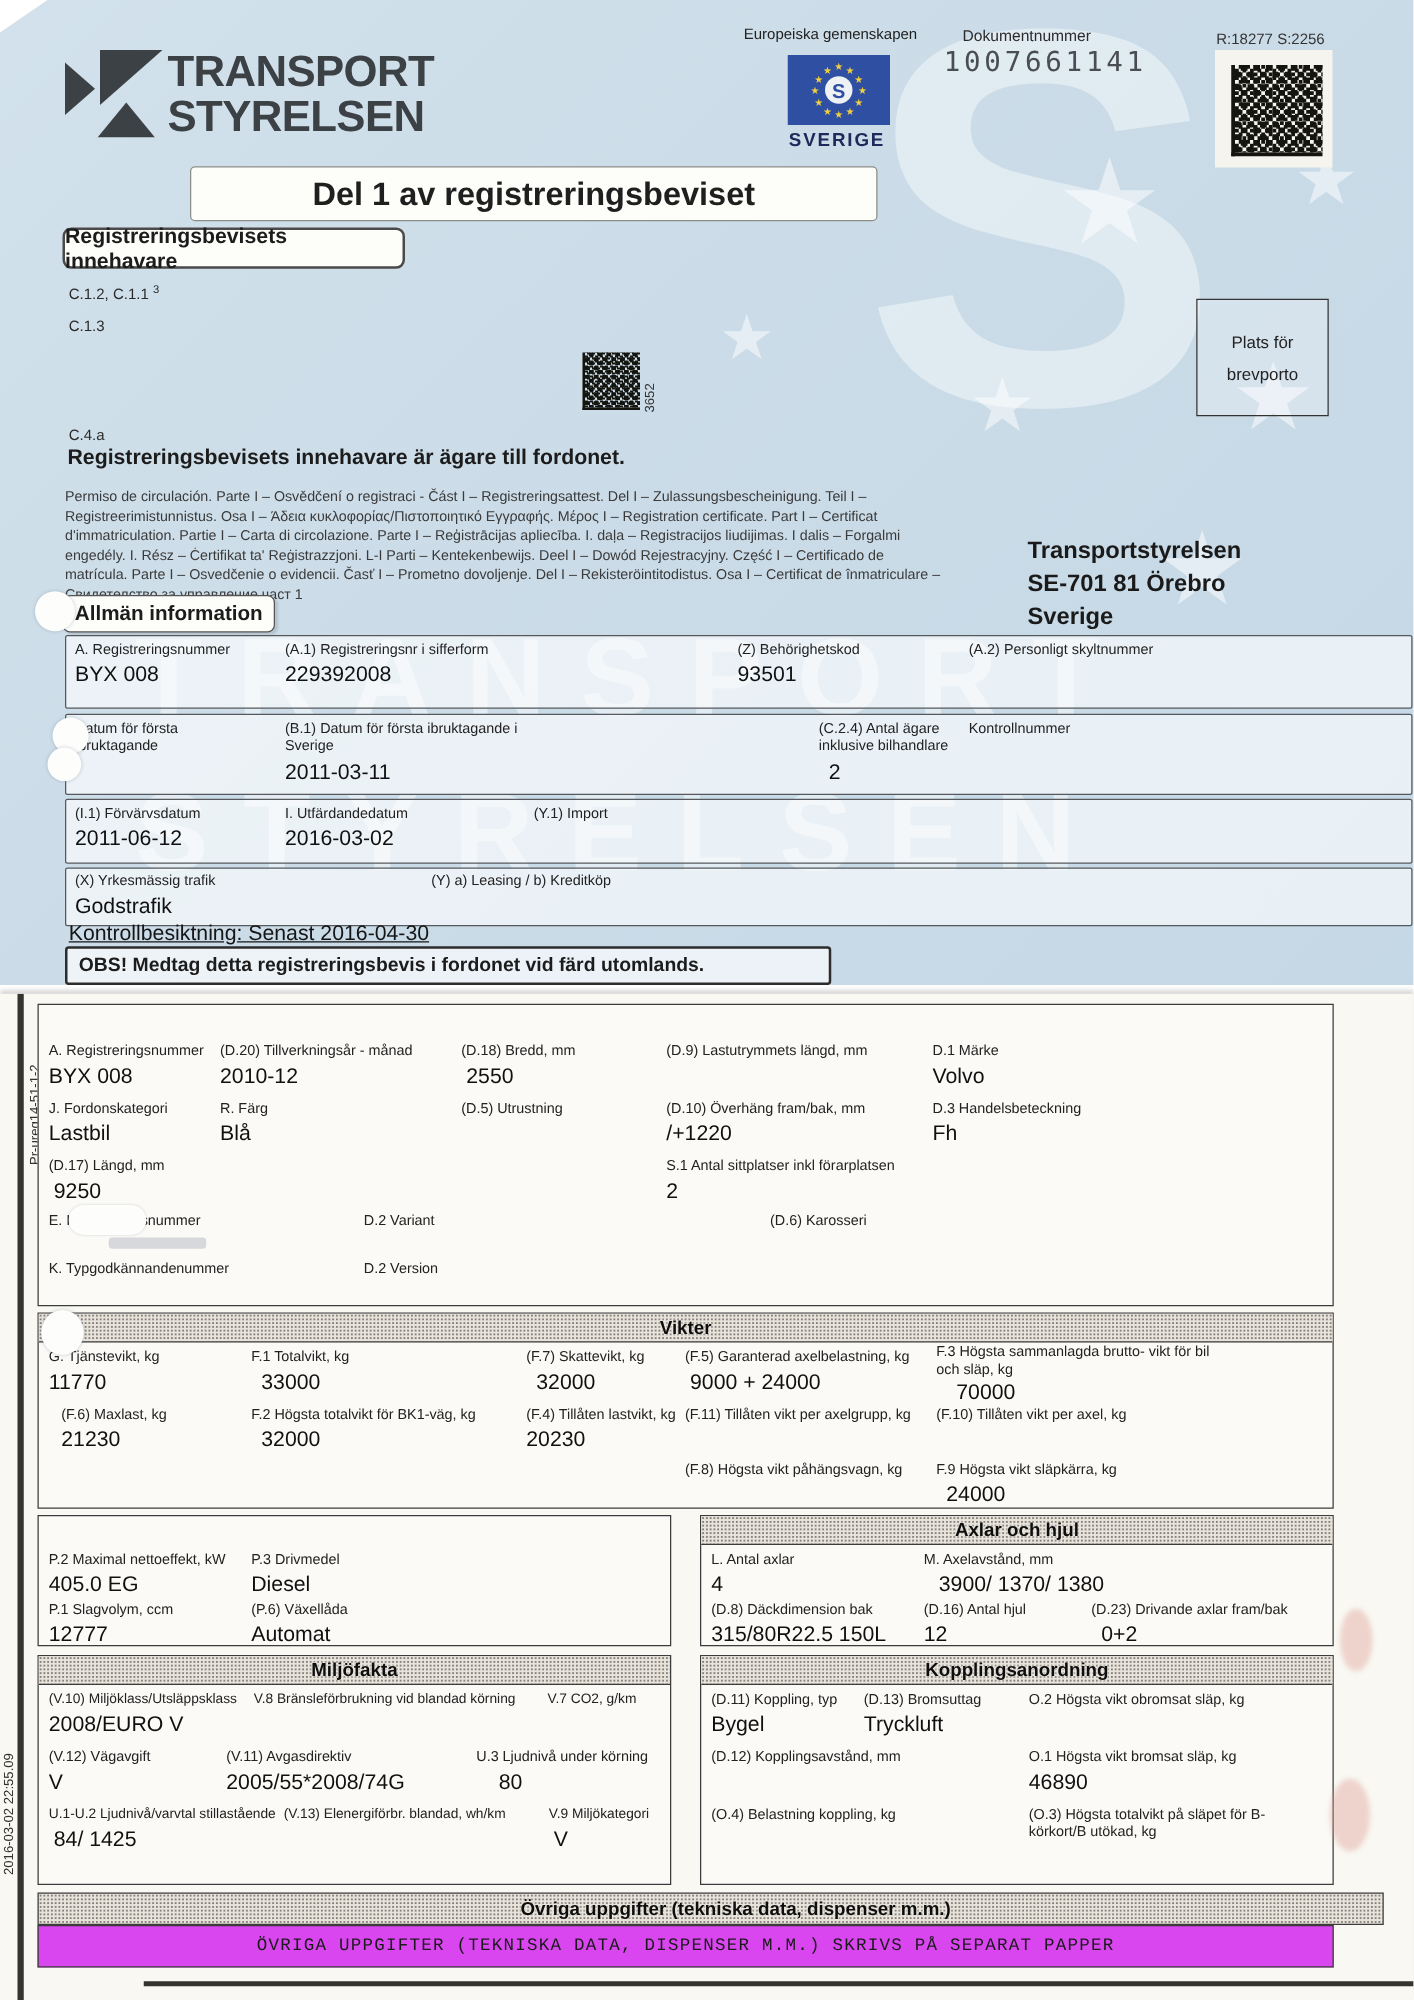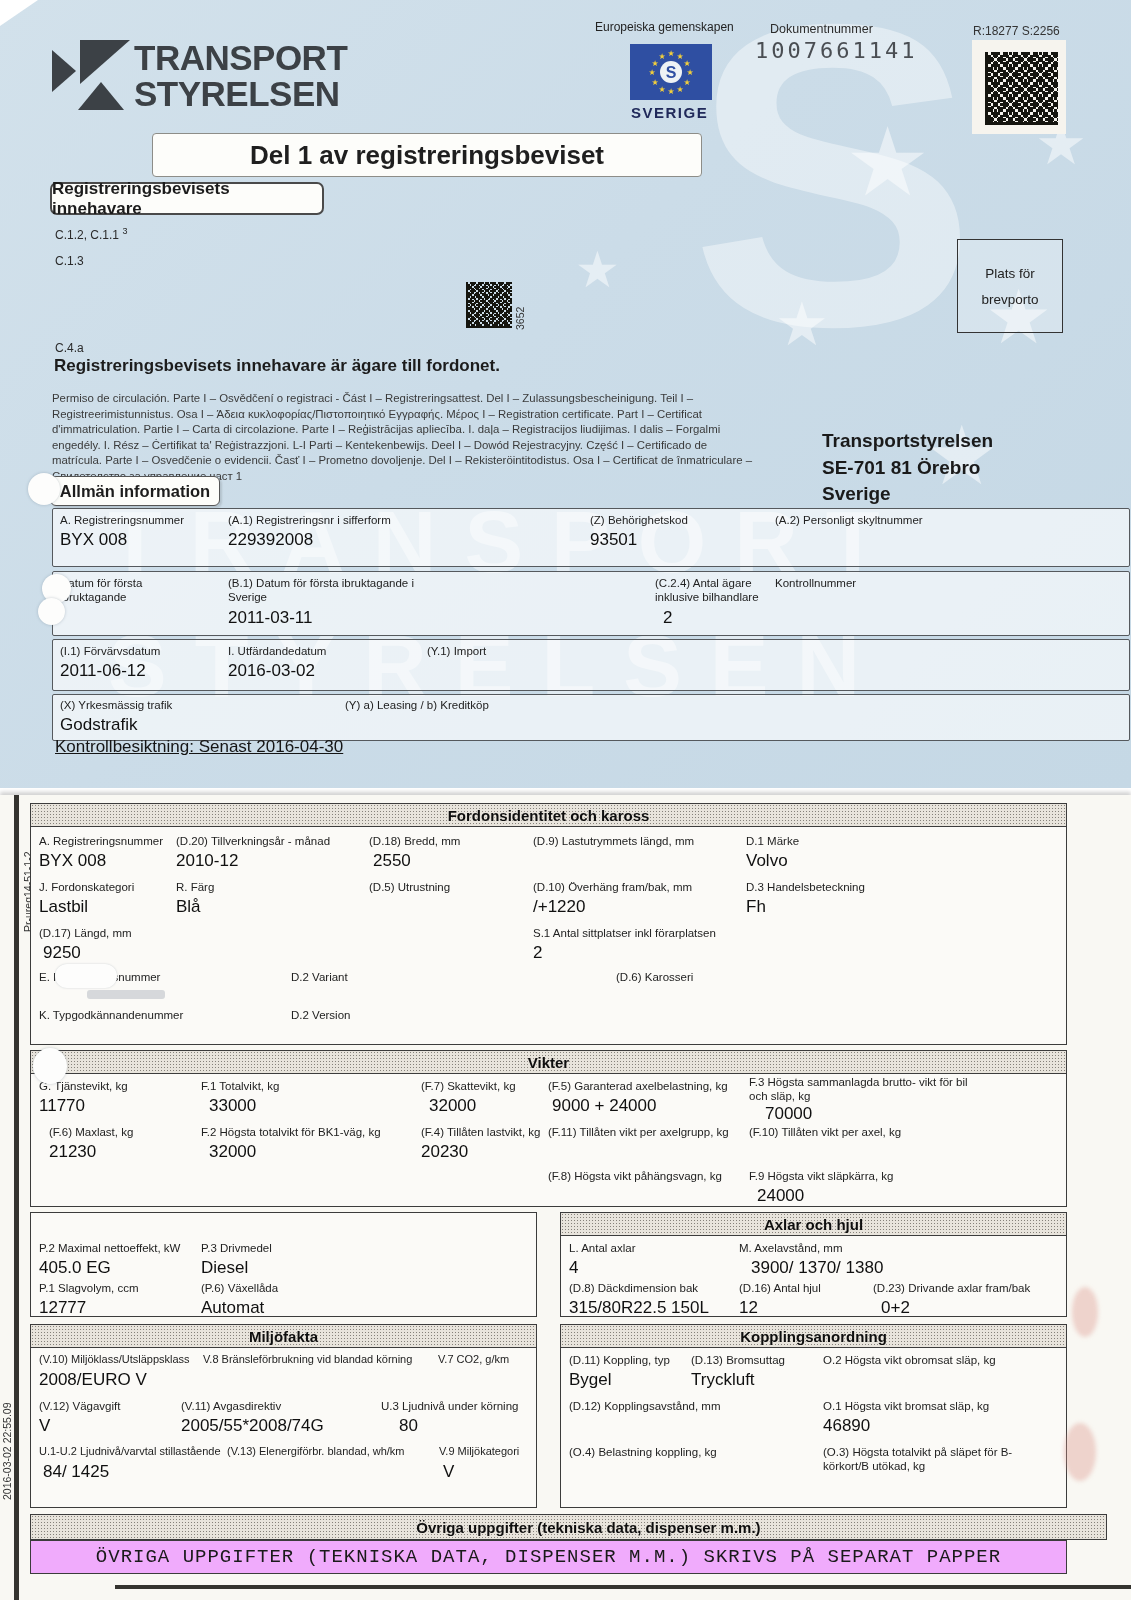--- a/index.html
+++ b/index.html
@@ -70,23 +70,23 @@
         display:flex;align-items:center;justify-content:center;
         font-weight:bold;font-size:15px;color:#0e0e0e;
         text-shadow:0 0 2px #eae6de,0 0 3px #eae6de;}
   .secheadbar{position:absolute;border:1px solid #3c3c3c;
         background-color:#e8e4dc;
         background-image:radial-gradient(circle,#85817a 30%,rgba(0,0,0,0) 34%);
         background-size:3px 3px;
         display:flex;align-items:center;justify-content:center;
         font-weight:bold;font-size:15px;color:#0e0e0e;
         text-shadow:0 0 2px #eae6de,0 0 3px #eae6de;}
-  .notebox{position:absolute;border:1px solid #3c3c3c;background:#f0abfc;display:flex;align-items:center;
+  .notebox{position:absolute;border:1px solid #3c3c3c;background:#d946ef;display:flex;align-items:center;
         justify-content:center;font-family:"Liberation Mono","DejaVu Sans Mono",monospace;
-        font-size:19px;letter-spacing:1px;color:#1a1a1a;}
+        font-size:14px;letter-spacing:1px;color:#1a1a1a;}
   .edge-strip{position:absolute;background:#35342f;}
   .smudge{position:absolute;background:rgba(223,156,145,.4);border-radius:50%;filter:blur(2px);}
   .pl16{padding-left:16px;} .pl8{padding-left:8px;} .pl12{padding-left:12px;} .pl18{padding-left:18px;} .pl4{padding-left:4px;}
 </style>
 </head>
 <body>
 
 <div class="page">
 
   <div class="bluepage">
@@ -223,34 +223,34 @@
     <div class="fld" style="left:60px;top:698px;width:220px;">
       <div class="fl">(X) Yrkesmässig trafik</div>
         <div class="fv">Godstrafik</div>
       </div>
     <div class="fld" style="left:345px;top:698px;width:260px;">
       <div class="fl">(Y) a) Leasing / b) Kreditköp</div>
         <div class="fv"></div>
       </div>
 
     <div class="inspection">Kontrollbesiktning: Senast 2016-04-30</div>
+    <div class="obsbox">OBS! Medtag detta registreringsbevis i fordonet vid färd utomlands.</div>
 
     <div class="punch" style="left:28px;top:473px;width:32px;height:32px;"></div>
     <div class="punch" style="left:42px;top:574px;width:29px;height:29px;"></div>
     <div class="punch" style="left:38px;top:598px;width:27px;height:27px;"></div>
     <div class="corner"></div>
   </div>
 
   <div class="whitepage">
     <div class="edge-strip" style="left:14px;top:0;width:5px;height:805px;"></div>
     <div class="vtext" style="position:absolute;left:22px;top:22px;height:115px;">Pr-ureg14-51-1-2</div>
     <div class="vtext" style="position:absolute;left:1px;top:560px;height:145px;">2016-03-02 22:55.09</div>
 
     <div class="sec" style="left:30px;top:8px;width:1035px;height:240px;">
-      <div class="sechead">Fordonsidentitet och kaross</div>
       <div class="fld" style="left:8px;top:30px;width:130px;">
         <div class="fl">A. Registreringsnummer</div>
           <div class="fv">BYX 008</div>
         </div>
       <div class="fld" style="left:145px;top:30px;width:185px;">
         <div class="fl">(D.20) Tillverkningsår - månad</div>
           <div class="fv">2010-12</div>
         </div>
       <div class="fld" style="left:338px;top:30px;width:150px;">
         <div class="fl">(D.18) Bredd, mm</div>

